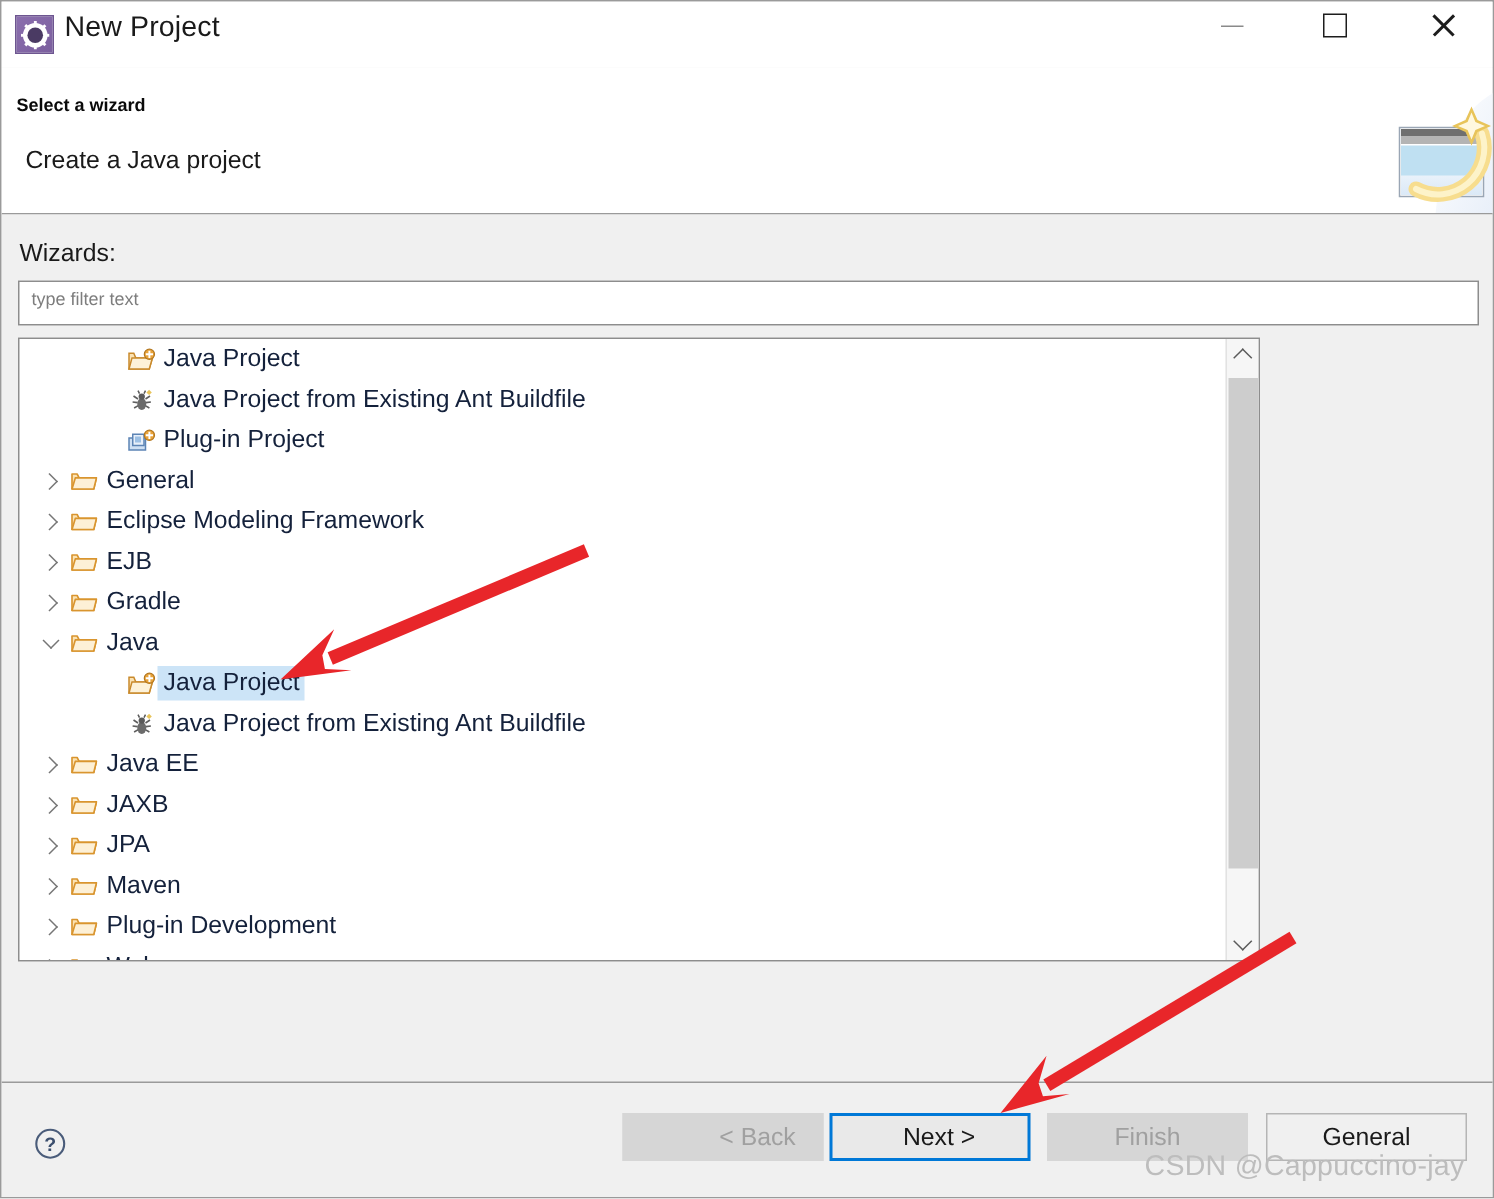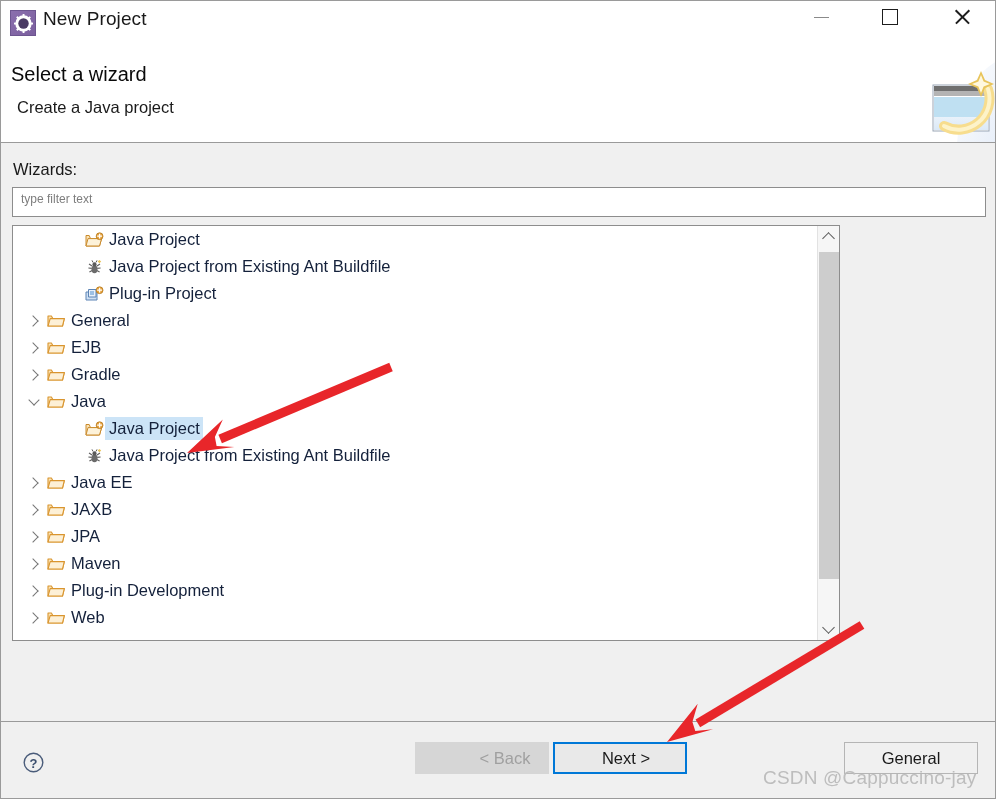--- a/index.html
+++ b/index.html
@@ -92,22 +92,22 @@
     width: 996px;
     height: 98px;
     background: #ffffff;
     border-bottom: 1px solid #9a9a9a;
     box-sizing: border-box;
     overflow: hidden;
   }
   .header-title {
     position: absolute;
     left: 10px; top: 18px;
-    font-size: 20px;
-    font-weight: normal;
+    font-size: 12px;
+    font-weight: bold;
     color: #0a0a0a;
   }
   .header-desc {
     position: absolute;
     left: 16px; top: 53px;
     font-size: 16.5px;
     color: #1a1a1a;
   }
   .banner-icon {
     position: absolute;
@@ -424,20 +424,32 @@
           <div class="tree-row indent-0">
             <span class="twisty">
               <span class="chev chev-right"></span>
             </span>
             <span class="row-icon">
               <svg width="18" height="15" viewBox="0 0 18 15">
                 <path d="M1 3 L1 13 L15.5 13 L17.3 5.6 L5.8 5.6 L4.4 3 Z" fill="#fbe3b4" stroke="#d9952f" stroke-width="1.1" stroke-linejoin="round"></path>
                 <path d="M1 13 L3.2 5.6 L17.3 5.6 L15.5 13 Z" fill="#fdf0d6" stroke="#d9952f" stroke-width="1.1" stroke-linejoin="round"></path>
               </svg>
             </span>
+            <span class="row-label">Eclipse Modeling Framework</span>
+          </div>
+          <div class="tree-row indent-0">
+            <span class="twisty">
+              <span class="chev chev-right"></span>
+            </span>
+            <span class="row-icon">
+              <svg width="18" height="15" viewBox="0 0 18 15">
+                <path d="M1 3 L1 13 L15.5 13 L17.3 5.6 L5.8 5.6 L4.4 3 Z" fill="#fbe3b4" stroke="#d9952f" stroke-width="1.1" stroke-linejoin="round"></path>
+                <path d="M1 13 L3.2 5.6 L17.3 5.6 L15.5 13 Z" fill="#fdf0d6" stroke="#d9952f" stroke-width="1.1" stroke-linejoin="round"></path>
+              </svg>
+            </span>
             <span class="row-label">EJB</span>
           </div>
           <div class="tree-row indent-0">
             <span class="twisty">
               <span class="chev chev-right"></span>
             </span>
             <span class="row-icon">
               <svg width="18" height="15" viewBox="0 0 18 15">
                 <path d="M1 3 L1 13 L15.5 13 L17.3 5.6 L5.8 5.6 L4.4 3 Z" fill="#fbe3b4" stroke="#d9952f" stroke-width="1.1" stroke-linejoin="round"></path>
                 <path d="M1 13 L3.2 5.6 L17.3 5.6 L15.5 13 Z" fill="#fdf0d6" stroke="#d9952f" stroke-width="1.1" stroke-linejoin="round"></path>
@@ -577,20 +589,23 @@
         <text x="10.5" y="15.5" font-family="Liberation Sans, sans-serif" font-size="13" font-weight="bold" fill="#3c4f6e" text-anchor="middle">?</text>
       </svg>
     </div>
 
     <div class="btn btn-back btn-disabled">
       <span>&lt; Back</span>
     </div>
     <div class="btn btn-next btn-default">
       <span>Next &gt;</span>
     </div>
+    <div class="btn btn-finish btn-disabled">
+      <span>Finish</span>
+    </div>
     <div class="btn btn-cancel btn-normal">
       <span>General</span>
     </div>
   </div>
 
   <div class="watermark">CSDN @Cappuccino-jay</div>
 
   <svg class="annotation-layer" id="annotation-layer" width="996" height="799" viewBox="0 0 996 799">
       <line x1="390" y1="366" x2="219.17274847414146" y2="438.01540995697957" stroke="#e8262a" stroke-width="9" stroke-linecap="butt"></line>
       <polygon points="186.0,452.0 221.8,418.5 213.9,435.9 215.6,445.0 233.3,445.9" fill="#e8262a"></polygon>

